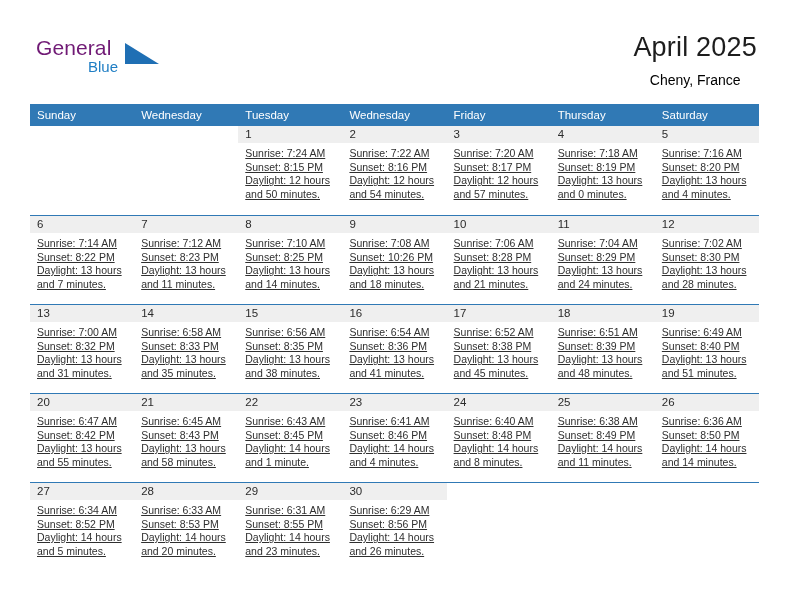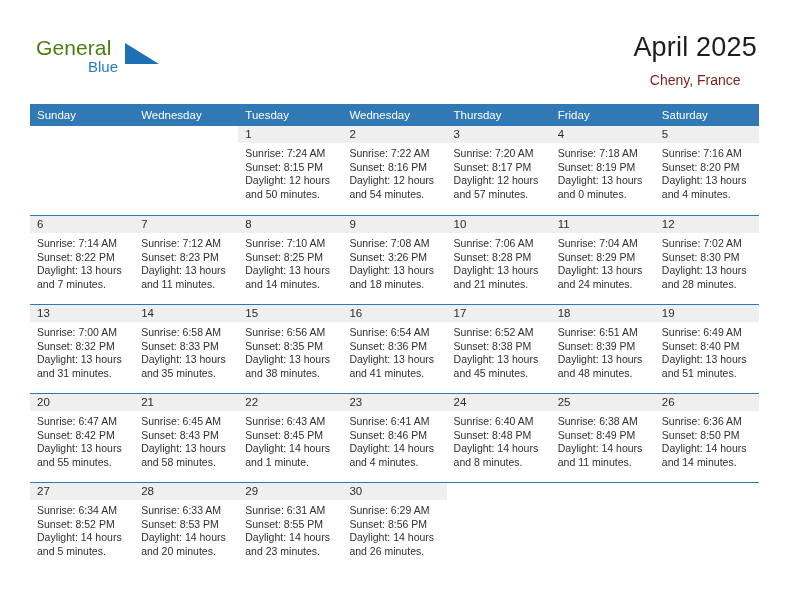--- a/index.html
+++ b/index.html
@@ -35,21 +35,21 @@
     left: 36px;
     top: 36px;
     width: 150px;
     height: 52px;
   }
   .brand-general {
     position: absolute;
     left: 0; top: 0;
     font-size: 21px;
     letter-spacing: 0.1px;
-    color: #4d7c0f;
+    color: #701a75;
     font-family: "Liberation Sans", sans-serif;
   }
   .brand-blue {
     position: absolute;
     left: 52px; top: 22px;
     font-size: 15px;
     color: #1f7ec4;
     font-family: "Liberation Sans", sans-serif;
   }
   .brand-triangle {
@@ -70,21 +70,21 @@
   .cal-title {
     font-size: 27px;
     color: #1d1d1d;
     font-weight: normal;
     line-height: 32px;
     letter-spacing: 0.2px;
   }
   .cal-subtitle {
     margin-top: 9px;
     font-size: 14px;
-    color: #7f1d1d;
+    color: #000000;
     line-height: 16px;
   }
 
   
   .calendar {
     position: absolute;
     left: 30px;
     top: 104px;
     width: 729px;
   }
@@ -126,20 +126,21 @@
     line-height: 17px;
     padding-left: 7px;
   }
   .day.blank .day-num { background: transparent; }
 
   .day-info {
     padding: 4px 6px 0 7px;
     font-size: 10.5px;
     line-height: 13.6px;
     color: #2f2f2f;
+    text-decoration: underline;
   }
   .day-info div { white-space: nowrap; }
 </style>
 </head>
 <body>
 
 <div class="page">
 
   <div class="top-bar">
 
@@ -156,22 +157,22 @@
 
   </div>
 
   <div class="calendar">
 
     <div class="weekday-row">
       <div class="weekday">Sunday</div>
       <div class="weekday">Wednesday</div>
       <div class="weekday">Tuesday</div>
       <div class="weekday">Wednesday</div>
+      <div class="weekday">Friday</div>
       <div class="weekday">Thursday</div>
-      <div class="weekday">Friday</div>
       <div class="weekday">Saturday</div>
     </div>
 
     <div id="weeks-container">
         <div class="week first">
           <div class="day blank">
             <div class="day-num"></div>
           </div>
           <div class="day blank">
             <div class="day-num"></div>
@@ -247,21 +248,21 @@
               <div>Sunrise: 7:10 AM</div>
               <div>Sunset: 8:25 PM</div>
               <div>Daylight: 13 hours</div>
               <div>and 14 minutes.</div>
             </div>
           </div>
           <div class="day">
             <div class="day-num">9</div>
             <div class="day-info">
               <div>Sunrise: 7:08 AM</div>
-              <div>Sunset: 3:26 PM</div>
+              <div>Sunset: 10:26 PM</div>
               <div>Daylight: 13 hours</div>
               <div>and 18 minutes.</div>
             </div>
           </div>
           <div class="day">
             <div class="day-num">10</div>
             <div class="day-info">
               <div>Sunrise: 7:06 AM</div>
               <div>Sunset: 8:28 PM</div>
               <div>Daylight: 13 hours</div>

